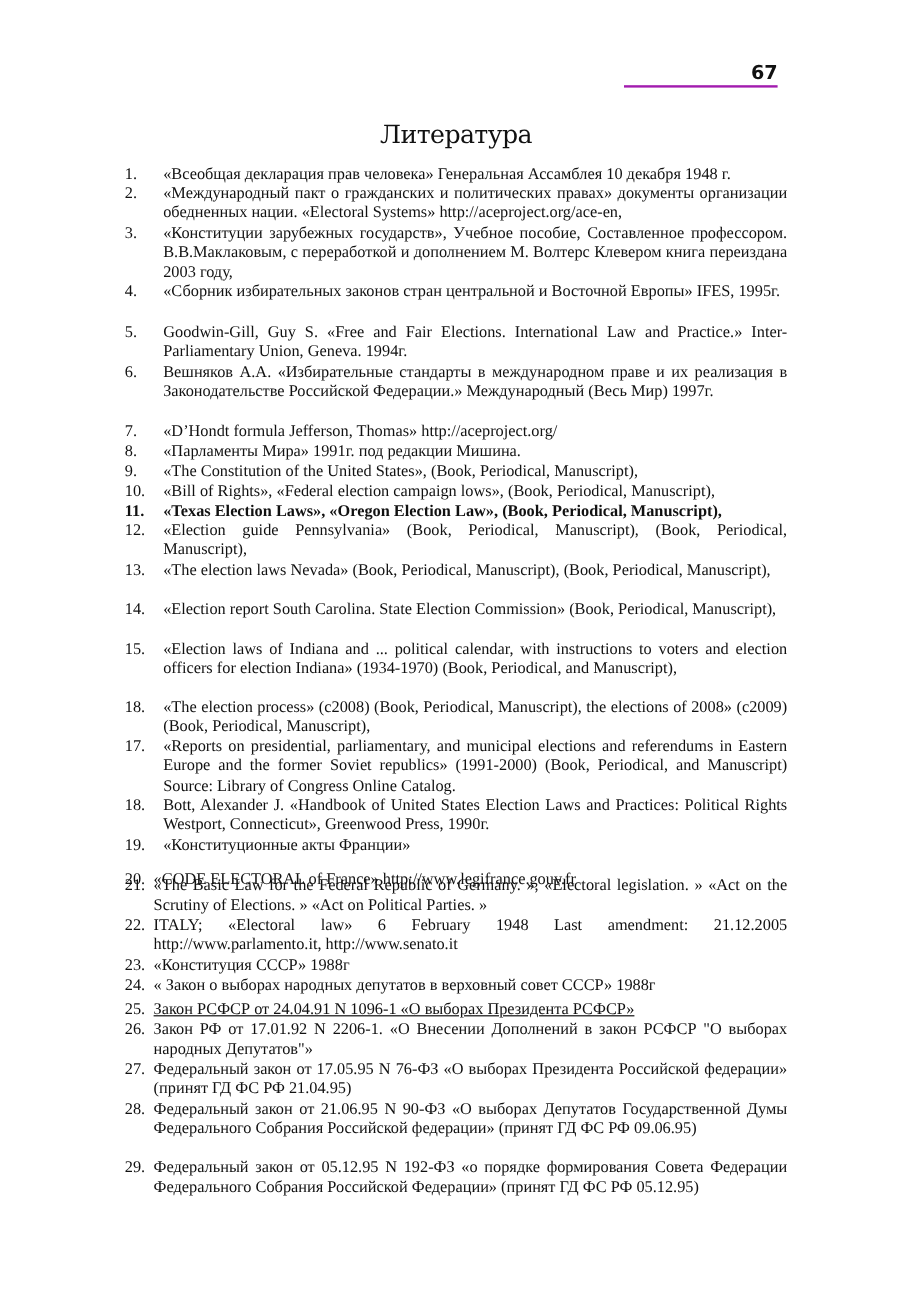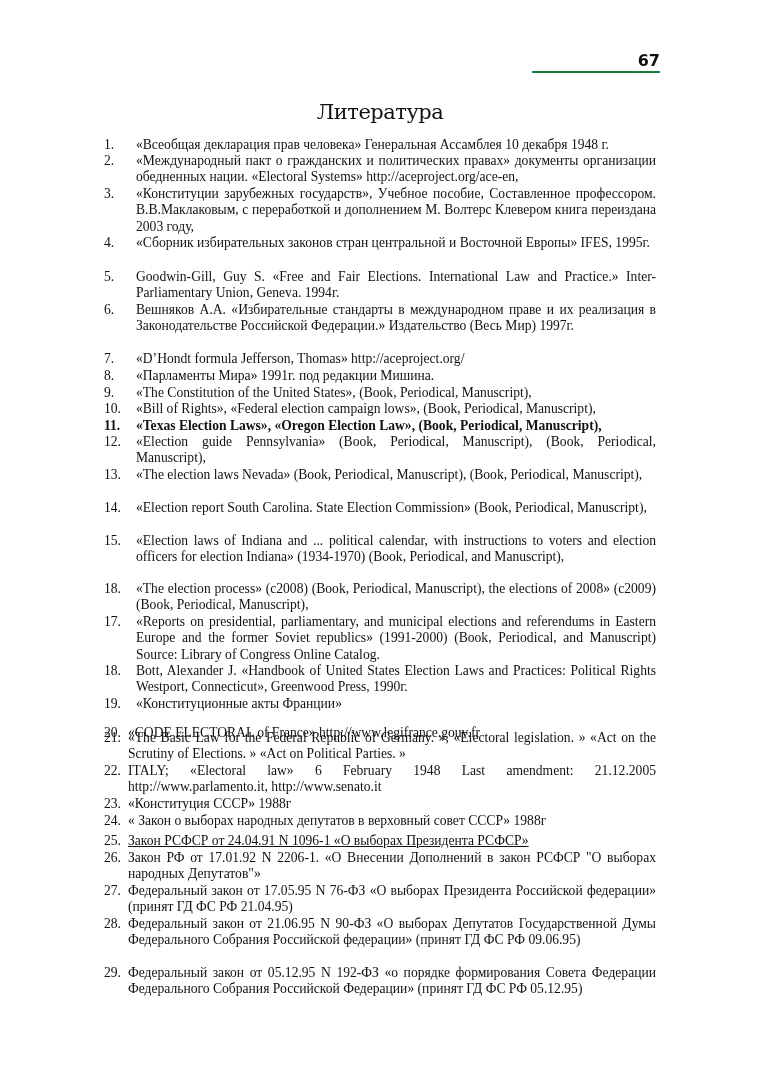--- a/index.html
+++ b/index.html
@@ -3,22 +3,22 @@
 <meta charset="utf-8">
 <style>
   html, body { margin: 0; padding: 0; }
   body {
     width: 760px; height: 1075px; background: #ffffff;
     position: relative; overflow: hidden;
     font-family: "Liberation Serif", "DejaVu Serif", serif;
     color: #111111;
   }
   .page-header {
-    position: absolute; left: 532px; top: 52px; width: 128px; height: 19px;
-    border-bottom: 2px solid #15803d;
+    position: absolute; left: 520px; top: 52px; width: 128px; height: 19px;
+    border-bottom: 2px solid #a21caf;
   }
   .page-number {
     position: absolute; right: 0; top: 0;
     font-family: "DejaVu Sans", "Liberation Sans", sans-serif;
     font-weight: bold; font-size: 16px; line-height: 18px; color: #111;
   }
   .title {
     position: absolute; left: 0; width: 760px; top: 96px;
     text-align: center; font-size: 21px; line-height: 32px;
     font-family: "DejaVu Serif", "Liberation Serif", serif;
@@ -62,21 +62,21 @@
     <div class="ref" style="top: 235px;">
       <span class="num">4.</span>
       <span class="txt">«Сборник избирательных законов стран центральной и Восточной Европы» IFES, 1995г.</span>
     </div>
     <div class="ref" style="top: 269px;">
       <span class="num">5.</span>
       <span class="txt">Goodwin-Gill, Guy S. «Free and Fair Elections. International Law and Practice.» Inter-Parliamentary Union, Geneva. 1994г.</span>
     </div>
     <div class="ref" style="top: 302px;">
       <span class="num">6.</span>
-      <span class="txt">Вешняков А.А. «Избирательные стандарты в международном праве и их реализация в Законодательстве Российской Федерации.» Издательство (Весь Мир) 1997г.</span>
+      <span class="txt">Вешняков А.А. «Избирательные стандарты в международном праве и их реализация в Законодательстве Российской Федерации.» Международный (Весь Мир) 1997г.</span>
     </div>
     <div class="ref" style="top: 351px;">
       <span class="num">7.</span>
       <span class="txt">«D’Hondt formula Jefferson, Thomas» http://aceproject.org/</span>
     </div>
     <div class="ref" style="top: 368px;">
       <span class="num">8.</span>
       <span class="txt">«Парламенты Мира» 1991г. под редакции Мишина.</span>
     </div>
     <div class="ref" style="top: 385px;">

